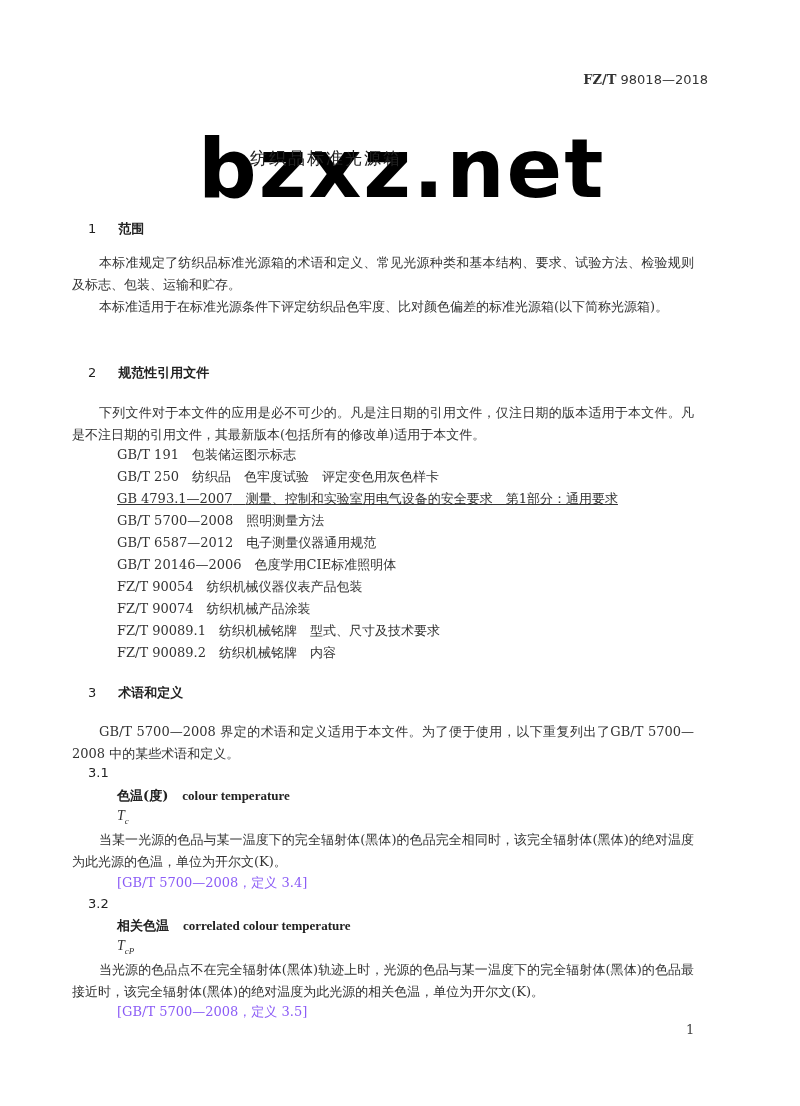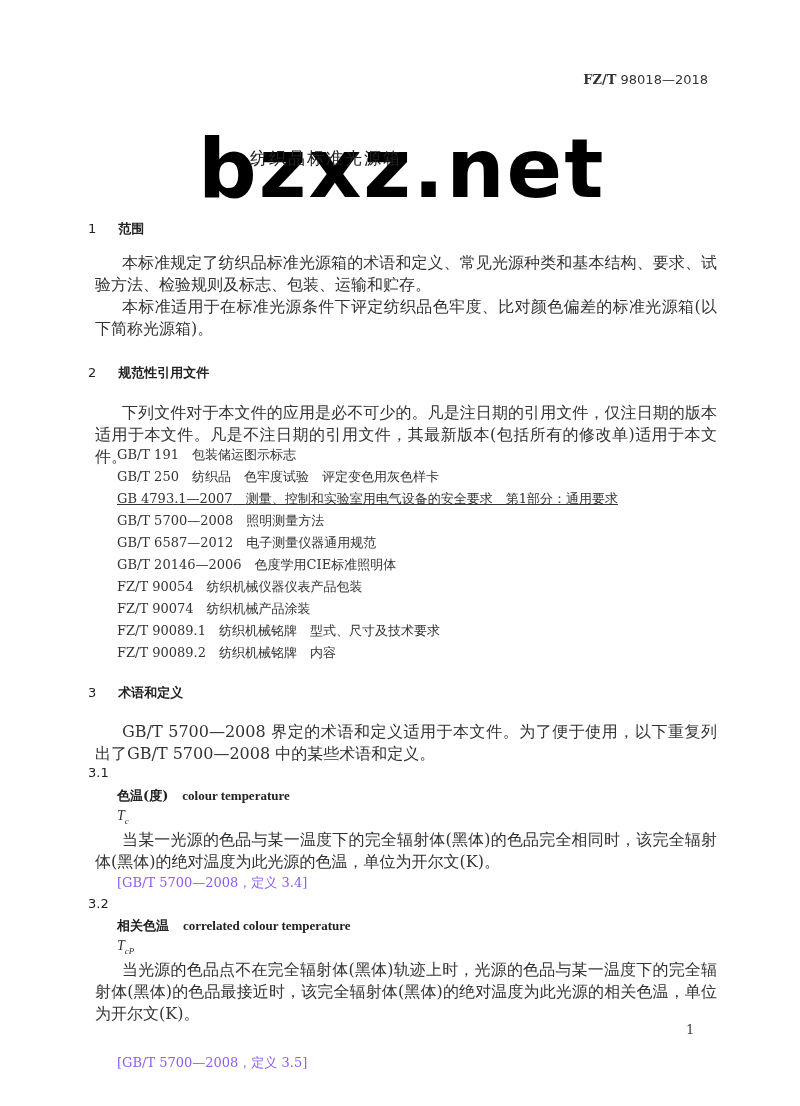--- a/index.html
+++ b/index.html
@@ -8,21 +8,21 @@
     .page { position: absolute; left: 0; top: 0; width: 800px; height: 1106px; }
     .watermark { position: absolute; left: 198px; top: 128px; font-family: "DejaVu Sans", "Liberation Sans", sans-serif;
       font-weight: bold; font-size: 82px; letter-spacing: 2px; color: #000000; line-height: 1; user-select: none; text-align: right; }
     .std-code { position: absolute; right: 92px; top: 72px; font-family: "DejaVu Sans", "Liberation Sans", sans-serif; font-size: 13px; color: #333; }
     .std-code b { font-family: "DejaVu Serif", "Liberation Serif", serif; font-weight: bold; }
     .doc-title { position: absolute; left: 0; width: 652px; top: 147px; text-align: center;
       font-family: "DejaVu Sans", "Liberation Sans", sans-serif; font-size: 17px; letter-spacing: 2px; color: #222; position: absolute; }
     .heading { position: absolute; left: 88px; font-family: "DejaVu Sans", "Liberation Sans", sans-serif; font-size: 13px; color: #222; }
     .heading .num { display: inline-block; width: 26px; }
     .heading .htext { font-weight: bold; }
-    .para { position: absolute; left: 95px; width: 622px; font-size: 16px; line-height: 22px; text-indent: 27px; text-align: justify; color: #333; }
+    .para { position: absolute; left: 72px; width: 622px; font-size: 13px; line-height: 22px; text-indent: 27px; text-align: justify; color: #333; }
     .ref { position: absolute; left: 117px; font-size: 13px; color: #333; white-space: pre; }
     .clause-num { position: absolute; left: 88px; font-family: "DejaVu Sans", "Liberation Sans", sans-serif; font-size: 13px; color: #222; }
     .term { position: absolute; left: 117px; font-size: 13px; font-weight: bold; color: #222; }
     .term .en { font-family: "Liberation Serif", serif; margin-left: 14px; }
     .symbol { position: absolute; left: 117px; font-size: 14px; font-style: italic; font-family: "Liberation Serif", serif; color: #333; }
     .symbol sub { font-size: 9px; }
     .source { position: absolute; left: 117px; font-size: 13px; color: #8b5cf6; }
     .page-num { position: absolute; left: 686px; top: 1022px; font-size: 13px; color: #444; }
   </style>
 </head>
@@ -80,16 +80,16 @@
   <div class="source" style="top:874px;">[GB/T 5700—2008，定义 3.4]</div>
 
   <div class="clause-num" style="top:896px;">3.2</div>
   <div class="term" style="top:917px;">
     <span>相关色温</span><span class="en">correlated colour temperature</span>
   </div>
   <div class="symbol" style="top:938px;">
     <span>T</span><sub>cP</sub>
   </div>
   <div class="para" style="top:959px;">当光源的色品点不在完全辐射体(黑体)轨迹上时，光源的色品与某一温度下的完全辐射体(黑体)的色品最接近时，该完全辐射体(黑体)的绝对温度为此光源的相关色温，单位为开尔文(K)。</div>
-  <div class="source" style="top:1054px;text-align:center;">[GB/T 5700—2008，定义 3.5]</div>
+  <div class="source" style="top:1003px;text-align:center;">[GB/T 5700—2008，定义 3.5]</div>
 
   <div class="page-num">1</div>
 </div>
 
 </body></html>

